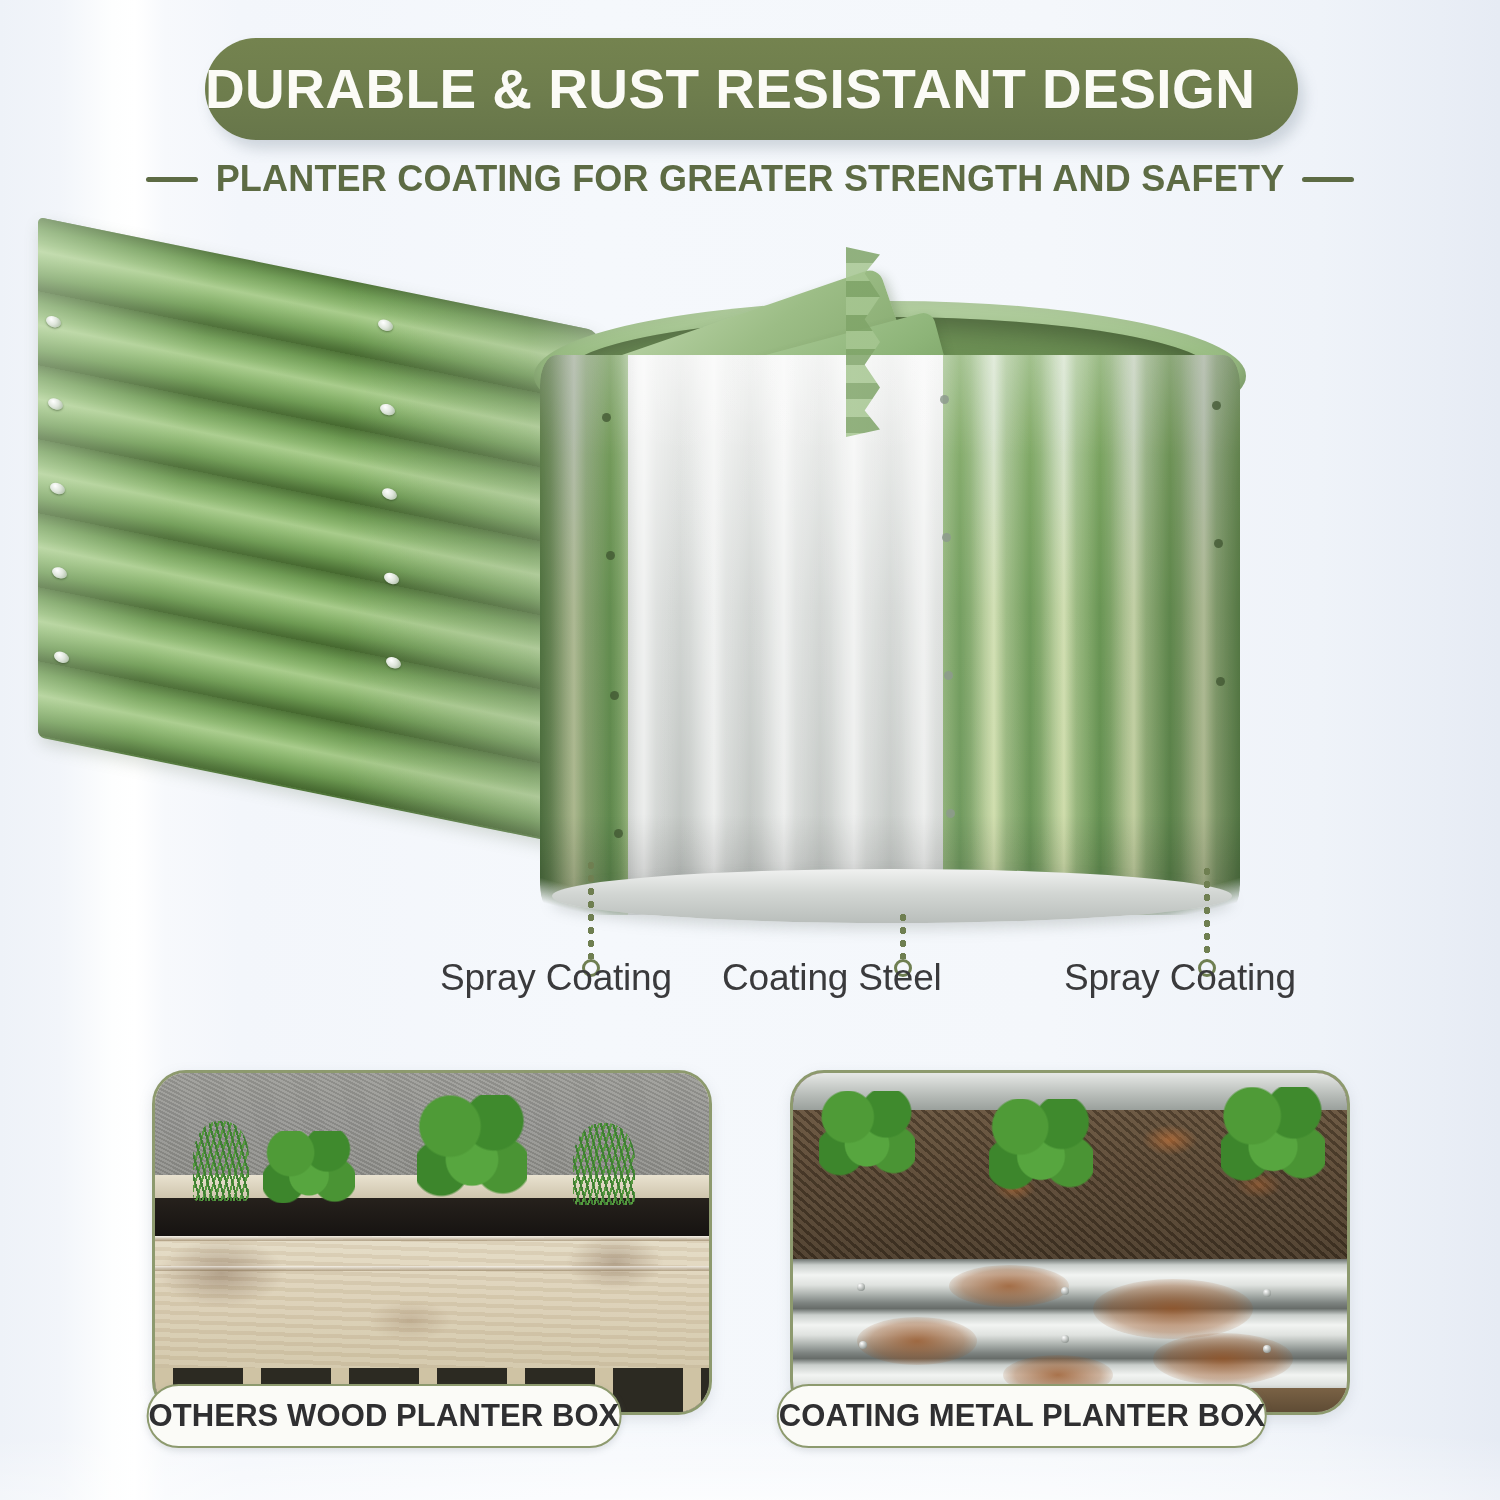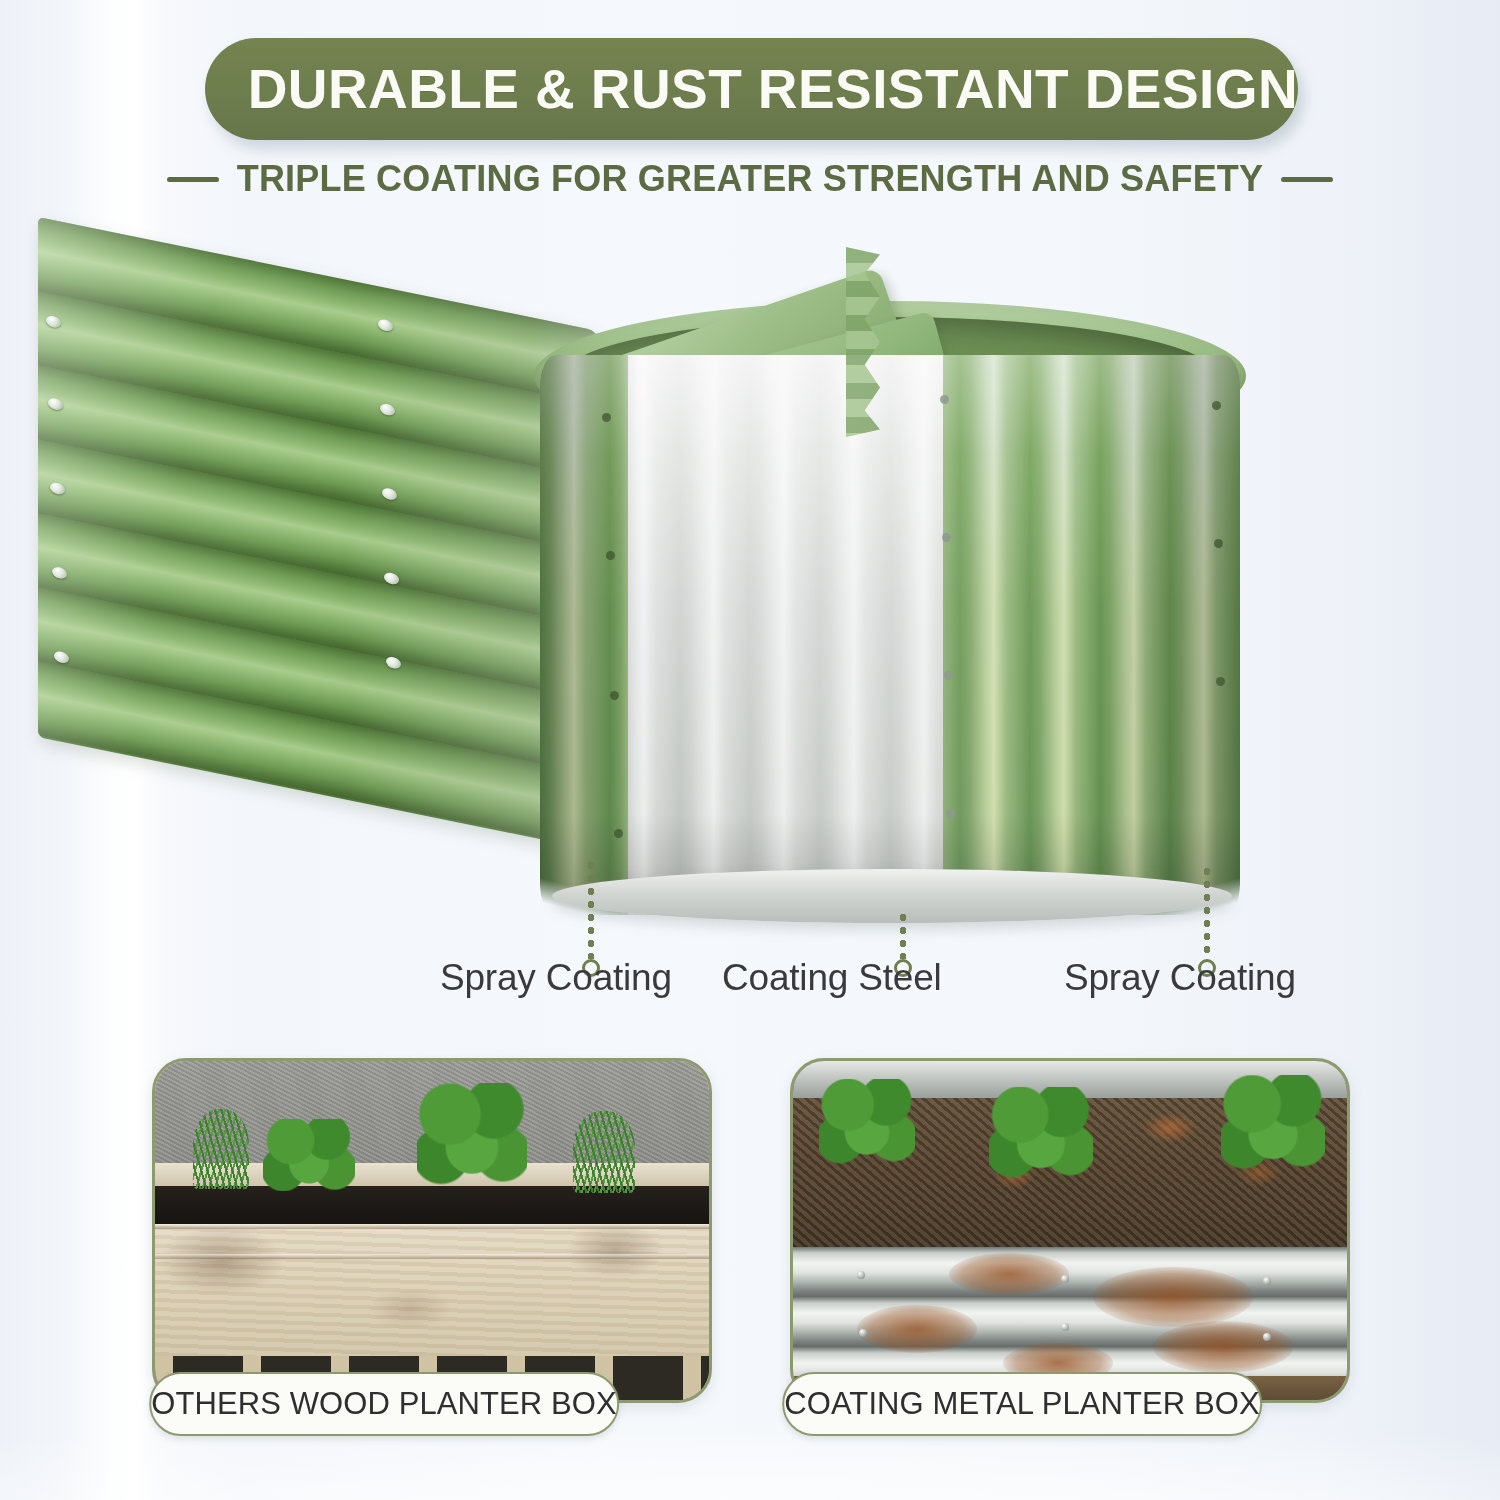--- a/index.html
+++ b/index.html
@@ -28,21 +28,21 @@
     pointer-events:none;
   }
 
   
   .banner{
     position:absolute; left:205px; top:38px;
     width:1093px; height:102px;
     background:linear-gradient(180deg,#74834f 0%,#6e7d4d 55%,#67764a 100%);
     border-radius:52px 52px 52px 52px;
     box-shadow:6px 9px 14px rgba(120,135,150,.30);
-    display:flex; align-items:center; justify-content:flex-end;
+    display:flex; align-items:center; justify-content:flex-start;
   }
   .banner-text{
     color:#fbfbf6;
     font-size:55px;
     font-weight:bold;
     letter-spacing:.4px;
     transform:scaleX(1.0);
     white-space:nowrap;
     text-shadow:0 1px 0 rgba(0,0,0,.08);
   }
@@ -312,36 +312,36 @@
     background:#fbfbf7;
     border:2px solid #8d9a6e;
     border-radius:34px;
     display:flex; align-items:center; justify-content:center;
     box-shadow:0 3px 7px rgba(110,120,130,.20);
     z-index:5;
   }
   .caption-pill span{
     color:#2f2f31; font-size:31px; letter-spacing:.1px; white-space:nowrap;
   }
-  .card-wrap{ position:absolute; top:0; width:464px; height:362px; }
+  .card-wrap{ position:absolute; top:12px; width:464px; height:362px;font-weight:bold; }
   .card-wrap.left{ left:152px; }
   .card-wrap.right{ left:790px; }
 </style>
 </head>
 <body>
 
 <div id="page">
 
   <div class="banner">
     <div class="banner-text">DURABLE &amp; RUST RESISTANT DESIGN</div>
   </div>
 
   <div class="subtitle-row">
     <div class="sub-dash"></div>
-    <div class="subtitle-text">TRIPLE COATING FOR GREATER STRENGTH AND SAFETY</div>
+    <div class="subtitle-text">PLANTER COATING FOR GREATER STRENGTH AND SAFETY</div>
     <div class="sub-dash"></div>
   </div>
 
   <div class="hero">
 
     <div class="wing"></div>
     <div class="wing-rivets">
       <div class="rivet" style="left:8px;  top:96px;"></div>
       <div class="rivet" style="left:10px; top:178px;"></div>
       <div class="rivet" style="left:12px; top:262px;"></div>

